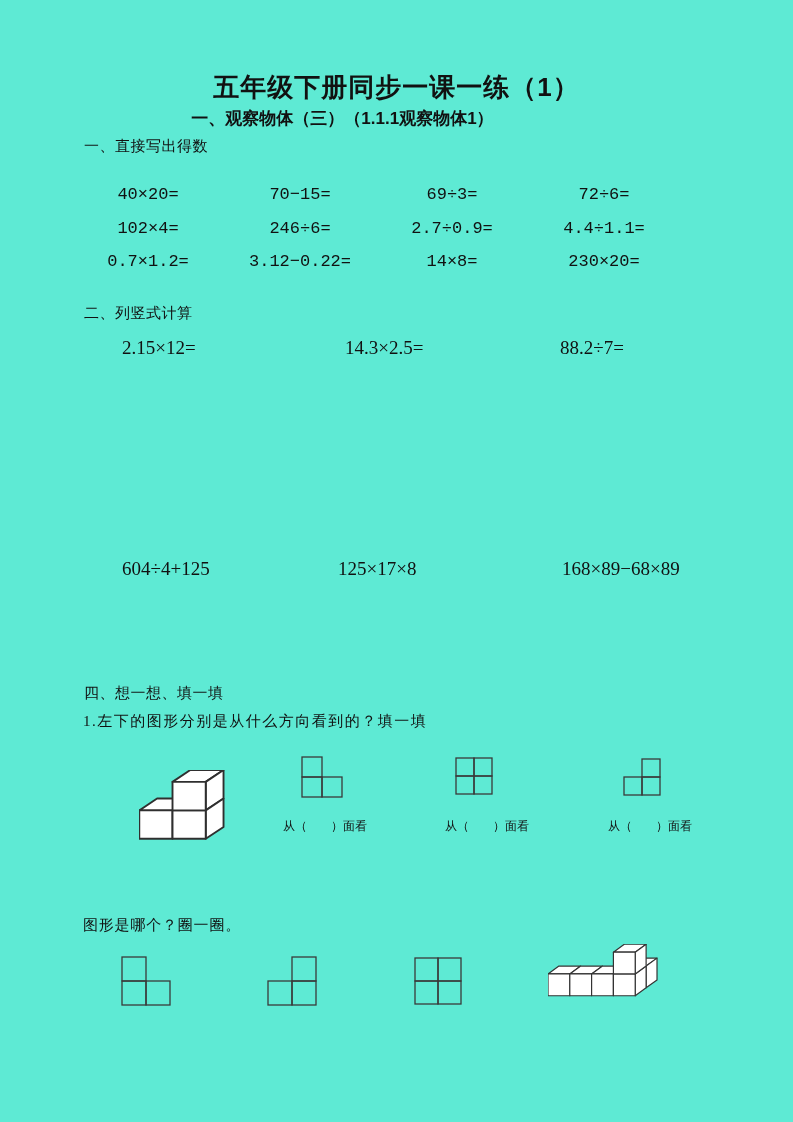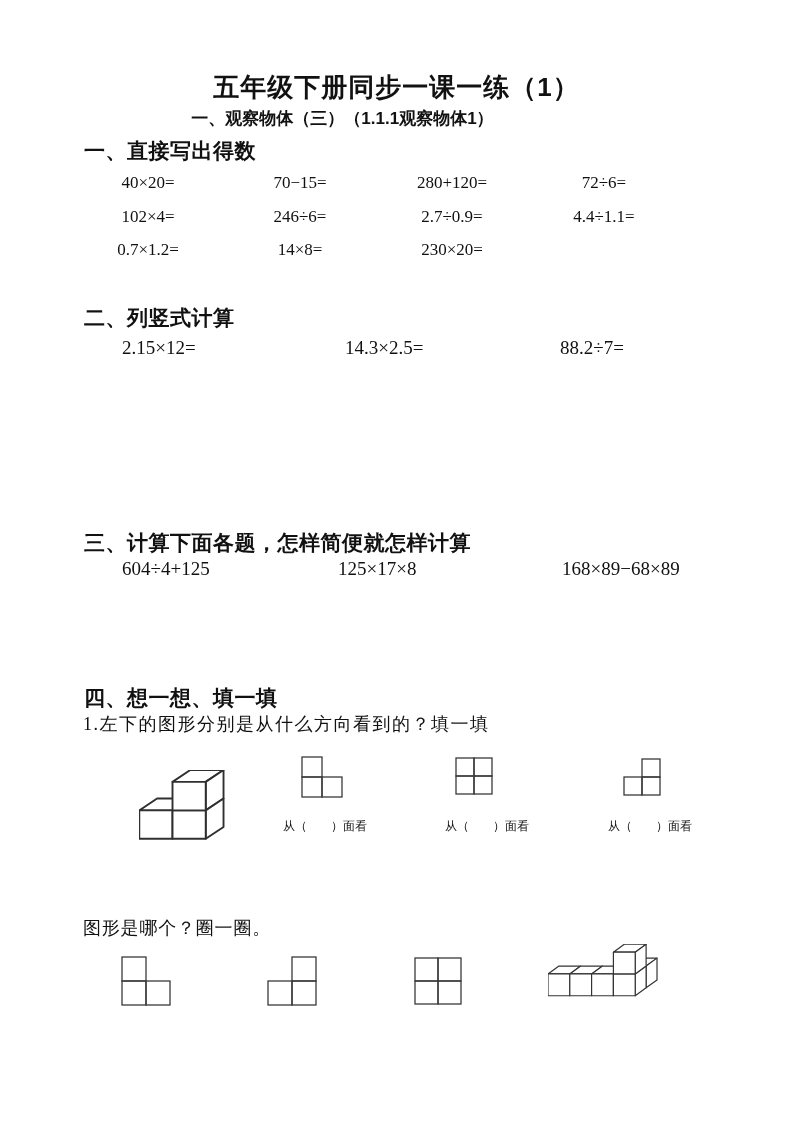--- a/index.html
+++ b/index.html
@@ -1,81 +1,81 @@
 <!DOCTYPE html>
 <html><head>
 <meta charset="utf-8">
 <style>
   html,body{margin:0;padding:0;background:#e8e8e8;}
   .page{
-    position:relative;width:793px;height:1122px;background:#ffffff;
+    position:relative;width:793px;height:1122px;background:#5eead4;
     margin:0 auto;overflow:hidden;color:#111;
     font-family:"Liberation Serif","DejaVu Serif",serif;
   }
   .abs{position:absolute;}
   .title{
     top:70px;left:0;width:793px;text-align:center;
     font-family:"Liberation Sans","DejaVu Sans",sans-serif;
     font-weight:bold;font-size:26px;letter-spacing:1px;white-space:nowrap;
   }
   .subtitle{
     top:107px;left:0;width:685px;text-align:center;
     font-family:"Liberation Sans","DejaVu Sans",sans-serif;
     font-weight:bold;font-size:17px;white-space:nowrap;
   }
   .heading{
     left:84px;
     font-family:"Liberation Sans","DejaVu Sans",sans-serif;
-    font-weight:bold;font-size:21px;white-space:nowrap;letter-spacing:0.5px;
+    font-weight:normal;font-size:15px;white-space:nowrap;letter-spacing:0.5px;
   }
   .grid16{
-    left:72px;top:166px;width:608px;
-    display:grid;grid-template-columns:repeat(4,152px);
+    left:72px;top:178px;width:608px;
+    display:grid;grid-template-columns:repeat(4,152px);font-family:Liberation Mono, monospace;
   }
   .grid16 .cell{
     height:33.5px;line-height:33.5px;text-align:center;
     font-size:17px;white-space:nowrap;
   }
   .prob{font-size:19px;white-space:nowrap;}
-  .bodytext{font-size:18px;white-space:nowrap;}
+  .bodytext{font-size:15px;white-space:nowrap;}
   .viewlabel{
     top:818px;width:150px;text-align:center;
     font-size:12px;white-space:nowrap;
   }
   svg{display:block;}
 </style>
 </head>
 <body>
 
 <div class="page">
 
   <div class="abs title">五年级下册同步一课一练（1）</div>
   <div class="abs subtitle">一、观察物体（三）（1.1.1观察物体1）</div>
 
   <div class="abs heading" style="top:137px">一、直接写出得数</div>
   <div class="abs grid16">
     <div class="cell"><span>40×20=</span></div>
     <div class="cell"><span>70−15=</span></div>
-    <div class="cell"><span>280+120=</span></div>
+    <div class="cell"><span>69÷3=</span></div>
     <div class="cell"><span>72÷6=</span></div>
     <div class="cell"><span>102×4=</span></div>
     <div class="cell"><span>246÷6=</span></div>
     <div class="cell"><span>2.7÷0.9=</span></div>
     <div class="cell"><span>4.4÷1.1=</span></div>
     <div class="cell"><span>0.7×1.2=</span></div>
+    <div class="cell"><span>3.12−0.22=</span></div>
     <div class="cell"><span>14×8=</span></div>
     <div class="cell"><span>230×20=</span></div>
   </div>
 
   <div class="abs heading" style="top:304px">二、列竖式计算</div>
   <div class="abs prob" style="left:122px;top:337px">2.15×12=</div>
   <div class="abs prob" style="left:345px;top:337px">14.3×2.5=</div>
   <div class="abs prob" style="left:560px;top:337px">88.2÷7=</div>
 
-  <div class="abs heading" style="top:529px">三、计算下面各题，怎样简便就怎样计算</div>
   <div class="abs prob" style="left:122px;top:558px">604÷4+125</div>
   <div class="abs prob" style="left:338px;top:558px">125×17×8</div>
   <div class="abs prob" style="left:562px;top:558px">168×89−68×89</div>
 
   <div class="abs heading" style="top:684px">四、想一想、填一填</div>
   <div class="abs bodytext" style="left:83px;top:712px;letter-spacing:1.5px">1.左下的图形分别是从什么方向看到的？填一填</div>
 
   <div class="abs" style="left:139px;top:770px">
     <svg width="86" height="70" viewBox="0 0 72 59" fill="#fff" stroke="#2f2f2f" stroke-width="1.6" stroke-linejoin="round">
       <polygon points="0,34 15,24 43,24 28,34"></polygon>

